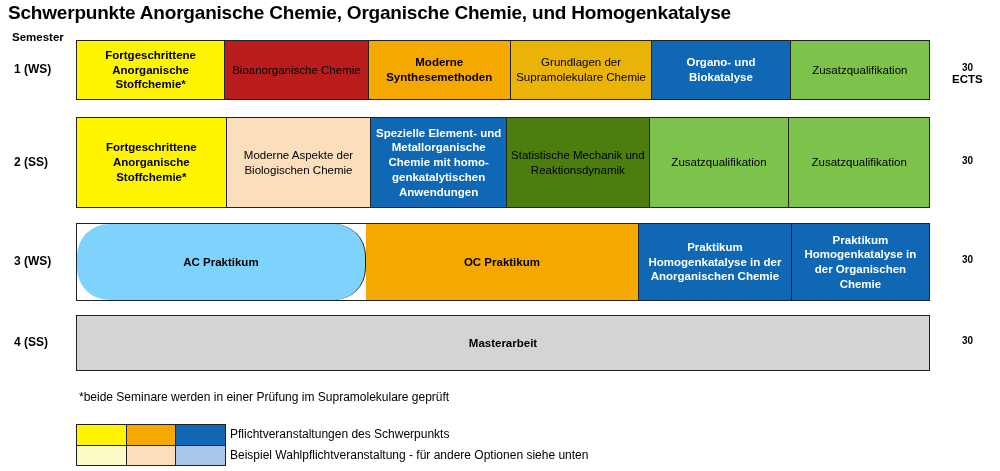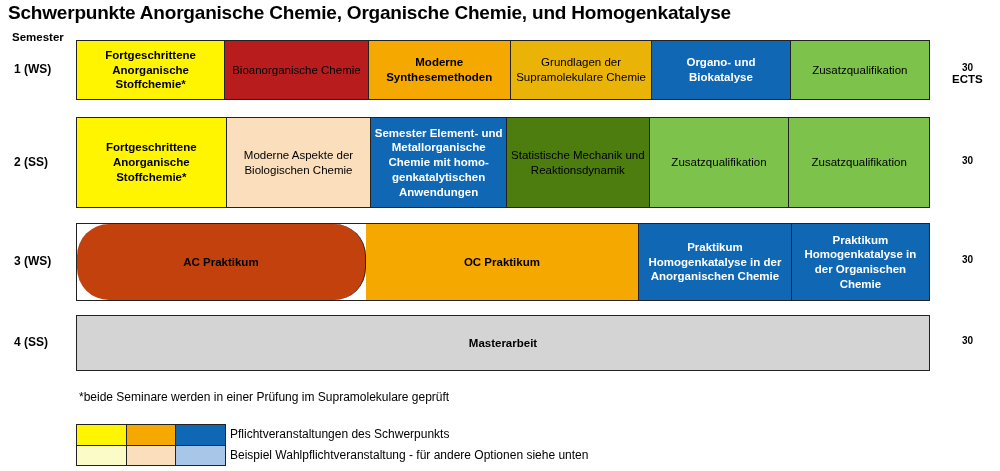--- a/index.html
+++ b/index.html
@@ -90,29 +90,29 @@
         <div class="cell req" style="width: 144px; background: rgb(245, 168, 0); border-color: rgb(34, 34, 34);">Moderne Synthesemethoden</div>
         <div class="cell" style="width: 143px; background: #eab308; border-color: rgb(34, 34, 34);">Grundlagen der Supramolekulare Chemie</div>
         <div class="cell req white-text" style="width: 140px; background: rgb(16, 104, 181); border-color: rgb(34, 34, 34);">Organo- und Biokatalyse</div>
         <div class="cell" style="width: 140px; background: rgb(125, 194, 75); border-color: rgb(34, 34, 34);">Zusatzqualifikation</div>
       </div>
       <div class="ects" style="left: 962px; top: 62px;">30</div>
       <div class="rowlabel" style="left: 14px; top: 154.5px;">2 (SS)</div>
       <div class="row" style="left: 76px; top: 117px; width: 854px; height: 91px; border-color: rgb(34, 34, 34);">
         <div class="cell req" style="width: 150px; background: rgb(255, 245, 0); border-color: rgb(34, 34, 34);">Fortgeschrittene Anorganische Stoffchemie*</div>
         <div class="cell" style="width: 145px; background: rgb(251, 223, 188); border-color: rgb(34, 34, 34);">Moderne Aspekte der Biologischen Chemie</div>
-        <div class="cell req white-text" style="width: 136px; background: rgb(16, 104, 181); border-color: rgb(34, 34, 34);">Semester Element- und Metallorganische Chemie mit homo-genkatalytischen Anwendungen</div>
+        <div class="cell req white-text" style="width: 136px; background: rgb(16, 104, 181); border-color: rgb(34, 34, 34);">Spezielle Element- und Metallorganische Chemie mit homo-genkatalytischen Anwendungen</div>
         <div class="cell" style="width: 143px; background: #4d7c0f; border-color: rgb(34, 34, 34);">Statistische Mechanik und Reaktionsdynamik</div>
         <div class="cell" style="width: 140px; background: rgb(125, 194, 75); border-color: rgb(34, 34, 34);">Zusatzqualifikation</div>
         <div class="cell" style="width: 140px; background: rgb(125, 194, 75); border-color: rgb(34, 34, 34);">Zusatzqualifikation</div>
       </div>
       <div class="ects" style="left: 962px; top: 154.5px;">30</div>
       <div class="rowlabel" style="left: 14px; top: 254px;">3 (WS)</div>
       <div class="row" style="left: 76px; top: 223px; width: 854px; height: 78px; border-color: rgb(34, 34, 34);">
-        <div class="cell req" style="width: 295px; background: #c2410c; border-color: rgb(34, 34, 34); border-radius: 32px;">AC Praktikum</div>
+        <div class="cell req" style="width: 295px; background: #7dd3fc; border-color: rgb(34, 34, 34); border-radius: 32px;">AC Praktikum</div>
         <div class="cell req" style="width: 279px; background: rgb(245, 168, 0); border-color: rgb(34, 34, 34);">OC Praktikum</div>
         <div class="cell req white-text" style="width: 156px; background: rgb(16, 104, 181); border-color: rgb(34, 34, 34);">Praktikum Homogenkatalyse in der Anorganischen Chemie</div>
         <div class="cell req white-text" style="width: 140px; background: rgb(16, 104, 181); border-color: rgb(34, 34, 34);">Praktikum Homogenkatalyse in der Organischen Chemie</div>
       </div>
       <div class="ects" style="left: 962px; top: 254px;">30</div>
       <div class="rowlabel" style="left: 14px; top: 335px;">4 (SS)</div>
       <div class="row" style="left: 76px; top: 315px; width: 854px; height: 56px; border-color: rgb(34, 34, 34);">
         <div class="cell req" style="width: 854px; background: rgb(212, 212, 212); border-color: rgb(34, 34, 34);">Masterarbeit</div>
       </div>
       <div class="ects" style="left: 962px; top: 335px;">30</div>

